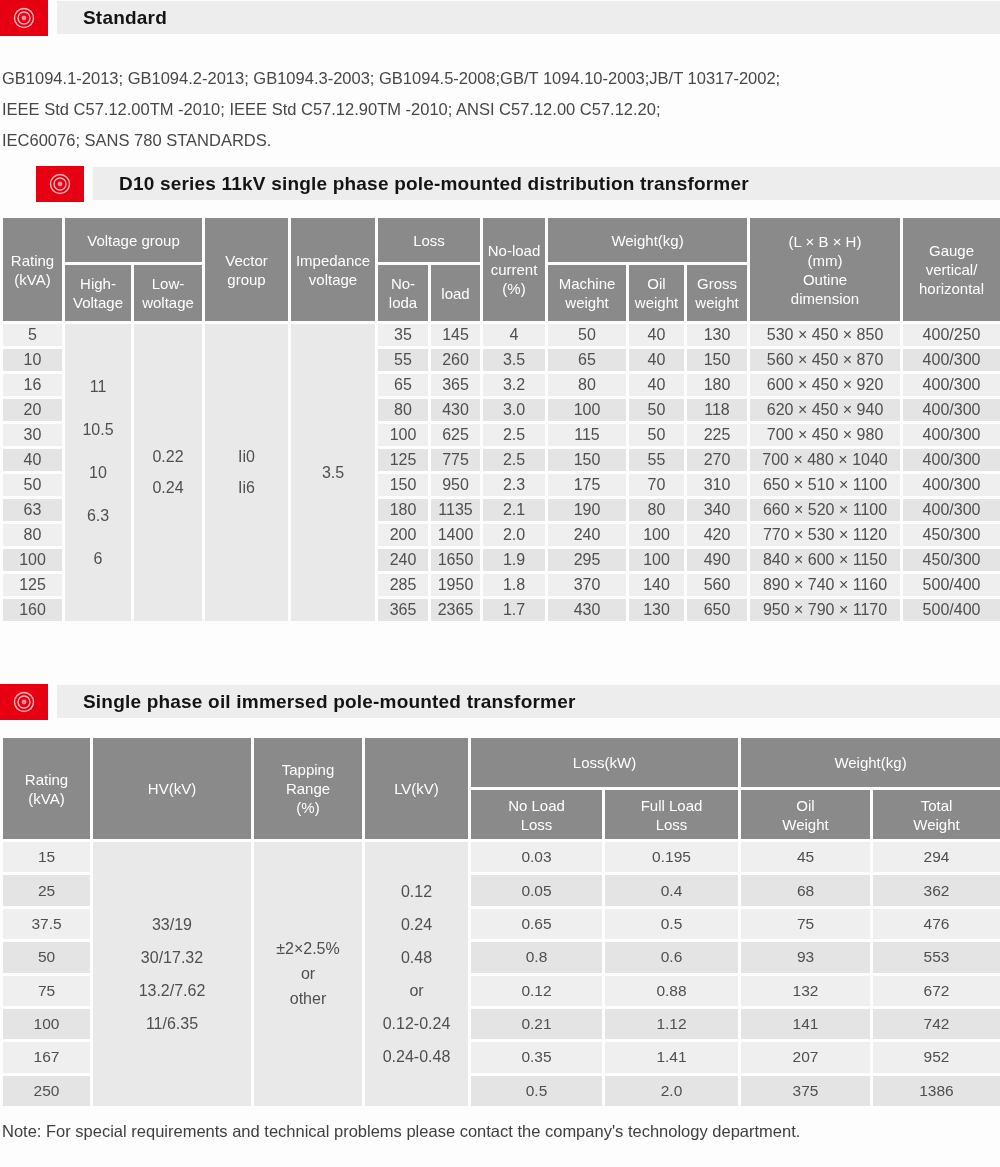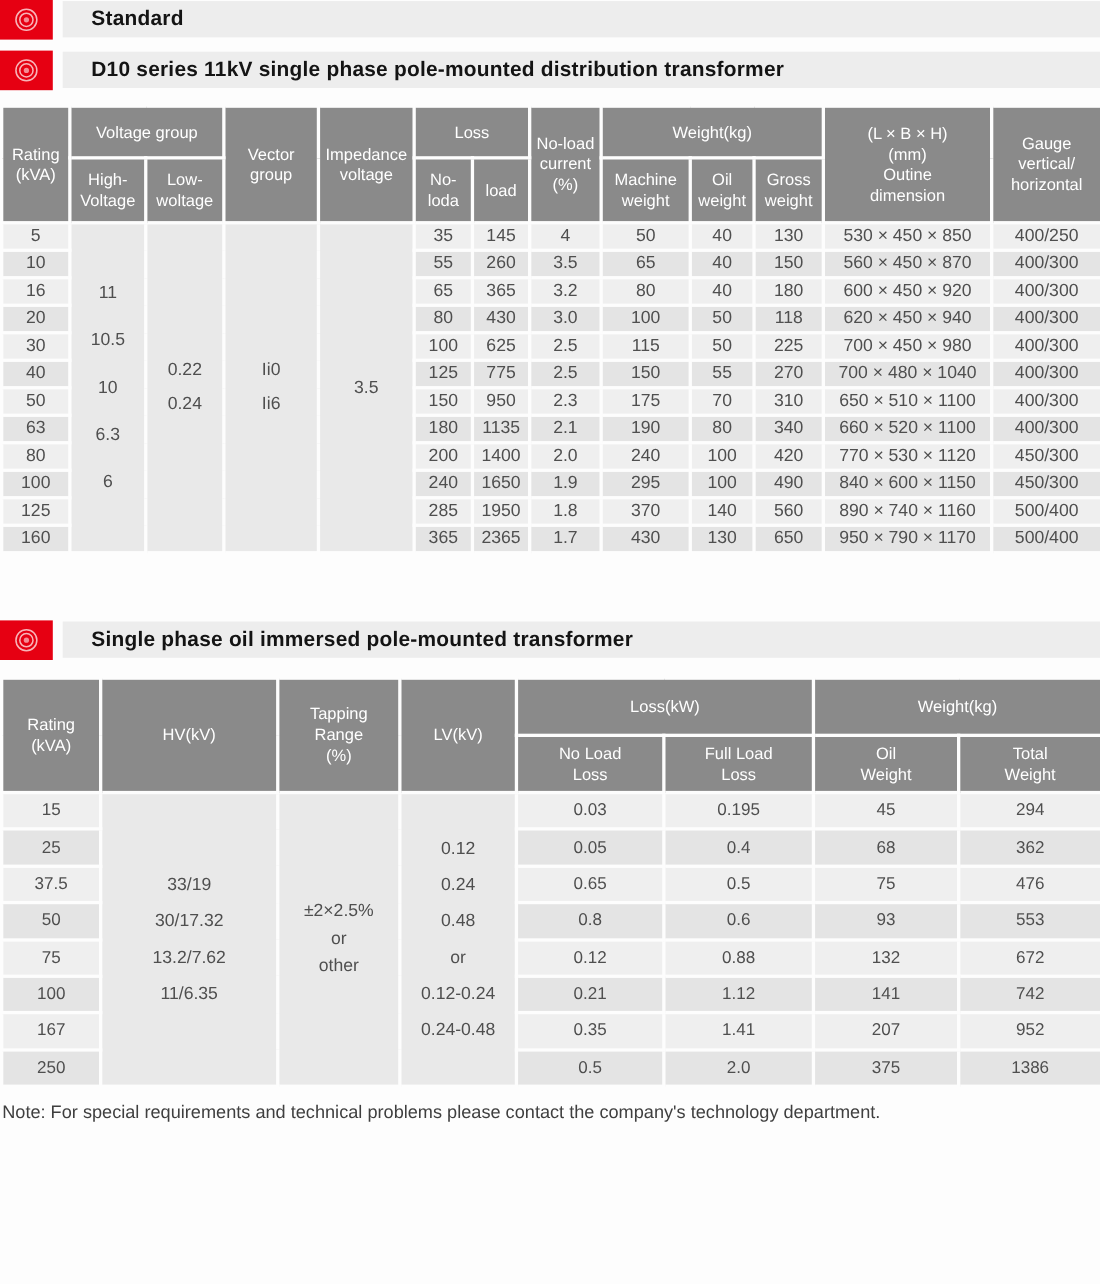--- a/index.html
+++ b/index.html
@@ -47,21 +47,21 @@
   .t1 { margin-top:13px; }
   .t1 thead tr:nth-child(1) th { height:47px; }
   .t1 thead tr:nth-child(2) th { height:59px; }
   .t1 tbody td { height:25px; }
 
   .t2 { margin-top:15px; }
   .t2 thead tr:nth-child(1) th { height:52px; }
   .t2 thead tr:nth-child(2) th { height:52px; }
   .t2 tbody td { height:30px; font-size:15.5px; }
 
-  .sec-d10 { margin-top:10px; }
+  .sec-d10 { margin-top:10px;margin-left:36px; }
   .sec-single { margin-top:60px; }
 
   
   .stack { display:flex; flex-direction:column; justify-content:center; align-items:center; }
   .stack span { display:block; line-height:24px; font-size:16px; color:#4f4f4f; }
   .h336 { height:271px; }
   .h264 { height:264px; }
   .gap19 { gap:19px; }
   .gap21 { gap:7px;border-radius:10px; }
   .gap9  { gap:9px; }
@@ -78,20 +78,23 @@
     <div class="bar-icon">
       <svg viewBox="0 0 48 36" xmlns="http://www.w3.org/2000/svg">
         <circle cx="24" cy="18" r="9.5" fill="none" stroke="#ffffff" stroke-opacity="0.7" stroke-width="1.4"></circle>
         <circle cx="24" cy="18" r="6" fill="none" stroke="#ffffff" stroke-opacity="0.7" stroke-width="1.4"></circle>
         <circle cx="24" cy="18" r="2.4" fill="#ffffff" fill-opacity="0.55"></circle>
       </svg>
     </div>
     <div class="bar-title">Standard</div>
   </div>
 
+  <div class="standards pre">GB1094.1-2013; GB1094.2-2013; GB1094.3-2003; GB1094.5-2008;GB/T 1094.10-2003;JB/T 10317-2002;
+IEEE Std C57.12.00TM -2010; IEEE Std C57.12.90TM -2010; ANSI C57.12.00 C57.12.20;
+IEC60076; SANS 780 STANDARDS.</div>
 
   <div class="section-bar sec-d10">
     <div class="bar-icon">
       <svg viewBox="0 0 48 36" xmlns="http://www.w3.org/2000/svg">
         <circle cx="24" cy="18" r="9.5" fill="none" stroke="#ffffff" stroke-opacity="0.7" stroke-width="1.4"></circle>
         <circle cx="24" cy="18" r="6" fill="none" stroke="#ffffff" stroke-opacity="0.7" stroke-width="1.4"></circle>
         <circle cx="24" cy="18" r="2.4" fill="#ffffff" fill-opacity="0.55"></circle>
       </svg>
     </div>
     <div class="bar-title">D10 series 11kV single phase pole-mounted distribution transformer</div>

